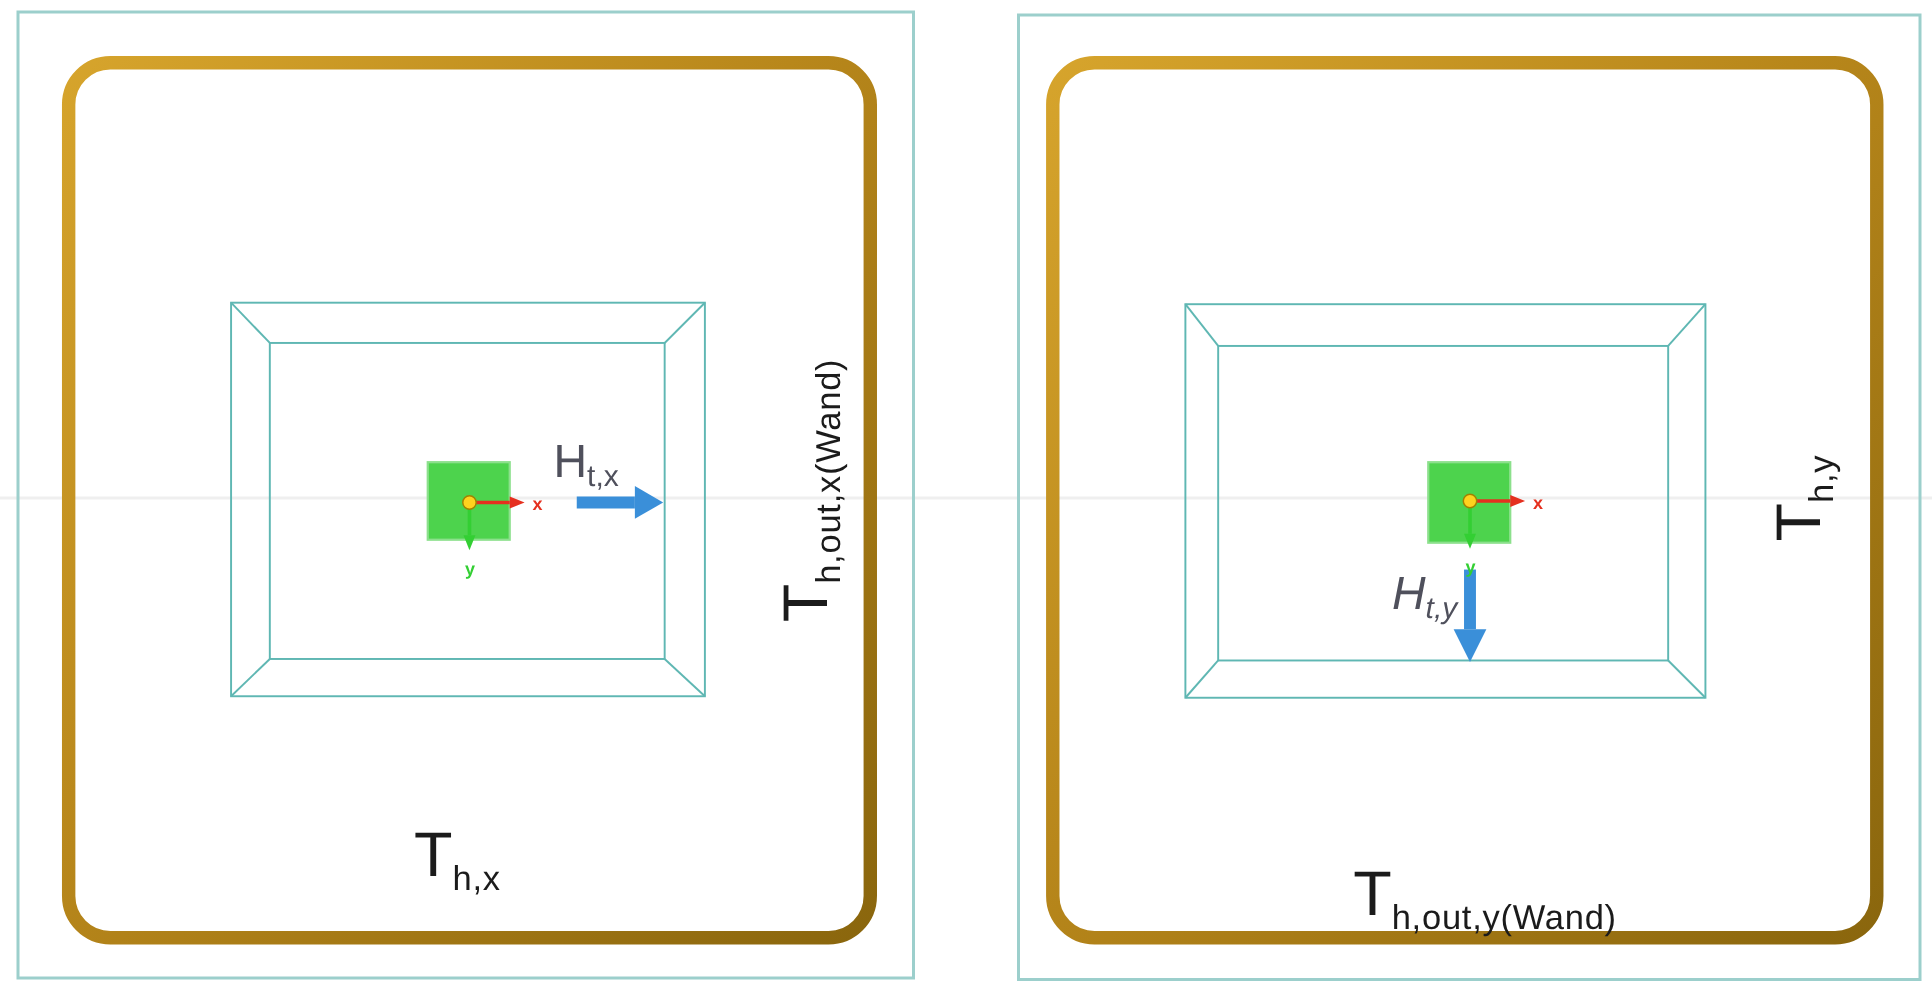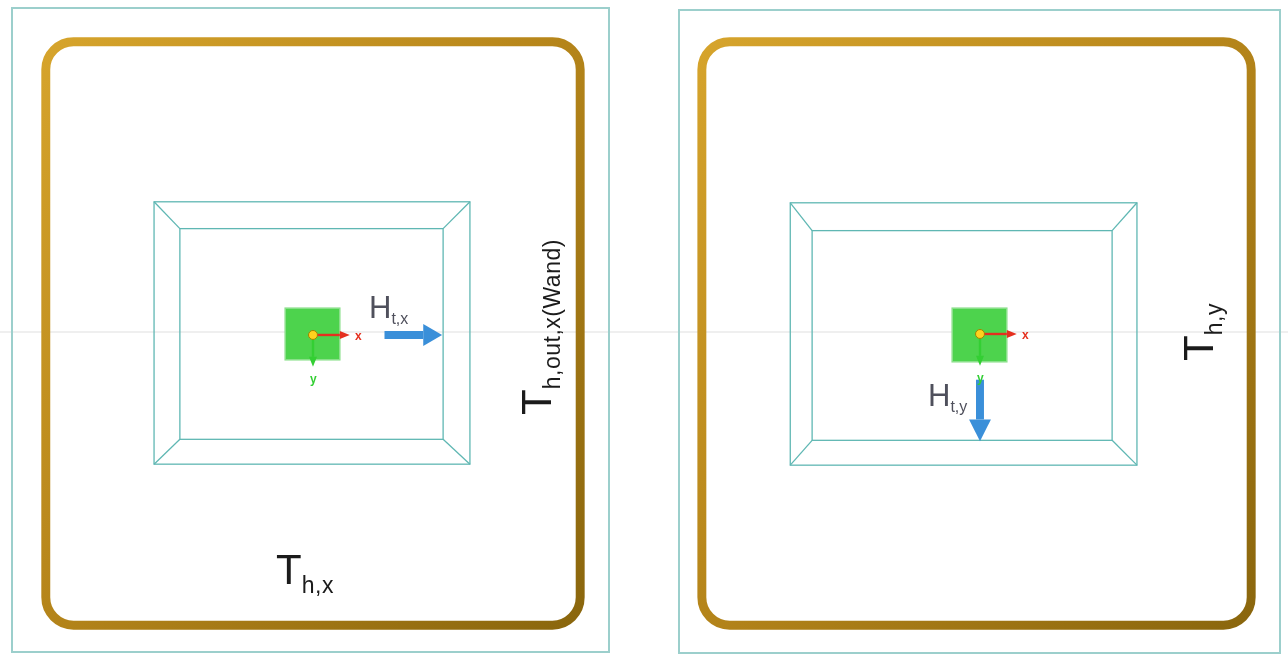--- a/index.html
+++ b/index.html
@@ -47,21 +47,21 @@
   .t-label .main { font-size:42px; }
   .t-label .sub  { font-size:23px; vertical-align:-9px; letter-spacing:0.5px; }
   .t-label.centered { transform:translate(-50%,-50%); }
   .t-label.rotated  { transform:translate(-50%,-50%) rotate(-90deg); }
 
   .h-label {
     position:absolute; color:var(--field_label_gray,#4f505c); white-space:nowrap;
     line-height:1; z-index:3;
   }
   .h-label .main { font-size:31px; }
-  .h-label .sub  { font-size:16px; vertical-align:-6px; }
+  .h-label .sub  { font-size:20px; vertical-align:-6px; }
 </style>
 </head>
 <body>
 
 <div class="canvas">
 
   <div class="gridline"></div>
 
   <div class="panel panel-left">
     <svg viewBox="0 0 599 646" preserveAspectRatio="none">
@@ -149,23 +149,26 @@
 
       <g>
         <line class="farrow" x1="302" y1="371" x2="302" y2="411"></line>
         <polygon class="farrowh" points="291,411 313,411 302,433"></polygon>
       </g>
     </svg>
 
     <span class="axis-letter x" style="left:342px; top:318px;">x</span>
     <span class="axis-letter y" style="left:297px; top:361px;">y</span>
 
-    <div class="h-label" style="left:248px; top:369px;">
+    <div class="h-label" style="left:248px; top:369px;font-style:italic;">
       <span class="main">H</span><span class="sub">t,y</span>
     </div>
 
+    <div class="t-label centered" style="left:310px; top:588px;">
+      <span class="main">T</span><span class="sub">h,out,y(Wand)</span>
+    </div>
 
     <div class="t-label rotated" style="left:522px; top:321px;">
       <span class="main">T</span><span class="sub">h,y</span>
     </div>
   </div>
 
 </div>
 
 </body></html>

